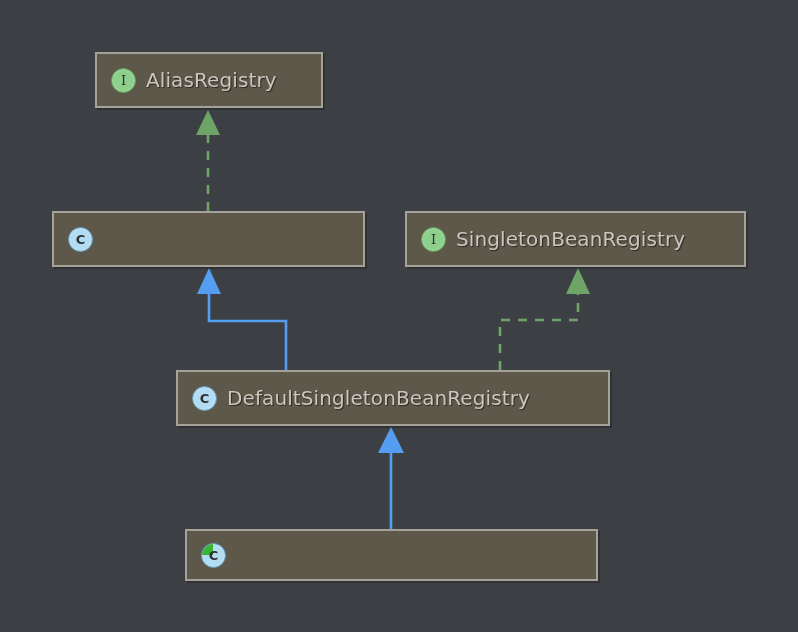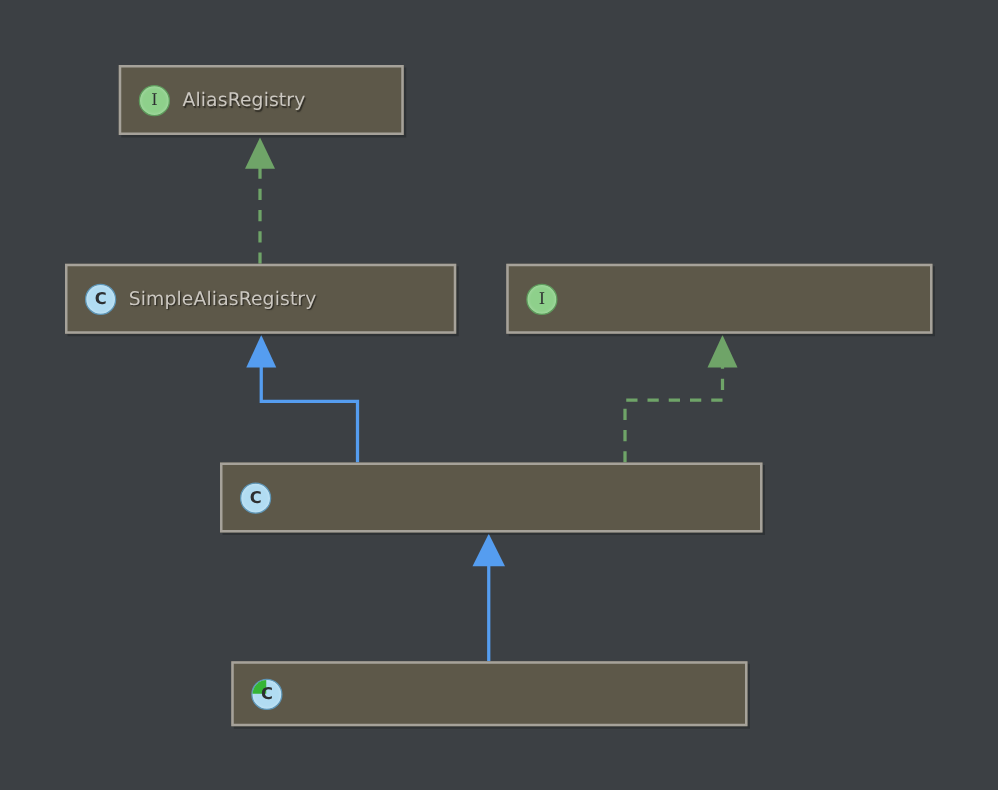--- a/index.html
+++ b/index.html
@@ -29,21 +29,21 @@
     background: #5d5849;
     border: 2px solid #a6a29a;
     box-shadow: 2px 2px 0 rgba(0,0,0,0.22);
     display: flex;
     align-items: center;
     padding-left: 14px;
     z-index: 5;
   }
   .uml-node .node-label {
     color: #cbc7c0;
-    font-size: 15px;
+    font-size: 20px;
     letter-spacing: 0.1px;
     white-space: nowrap;
     text-shadow: 1px 1px 1px rgba(0,0,0,0.55);
     margin-left: 10px;
   }
   .node-icon {
     position: relative;
     width: 23px;
     height: 23px;
     flex: 0 0 23px;
@@ -123,33 +123,34 @@
     <span class="node-icon icon-interface">
       <span class="icon-glyph">I</span>
     </span>
     <span class="node-label">AliasRegistry</span>
   </div>
 
   <div class="uml-node" style="left:52px; top:211px; width:313px; height:56px;">
     <span class="node-icon icon-class">
       <span class="icon-glyph glyph-c">C</span>
     </span>
-    <span class="node-label">SimpleAliasRegistry</span>
   </div>
 
   <div class="uml-node" style="left:405px; top:211px; width:341px; height:56px;">
     <span class="node-icon icon-interface">
       <span class="icon-glyph">I</span>
     </span>
+    <span class="node-label">SingletonBeanRegistry</span>
   </div>
 
   <div class="uml-node" style="left:176px; top:370px; width:434px; height:56px;">
     <span class="node-icon icon-class">
       <span class="icon-glyph glyph-c">C</span>
     </span>
+    <span class="node-label">DefaultSingletonBeanRegistry</span>
   </div>
 
   <div class="uml-node" style="left:185px; top:529px; width:413px; height:52px;">
     <span class="node-icon icon-abstract-class">
       <span class="wedge"></span>
       <span class="icon-glyph glyph-c">C</span>
     </span>
   </div>
 
 </div>

